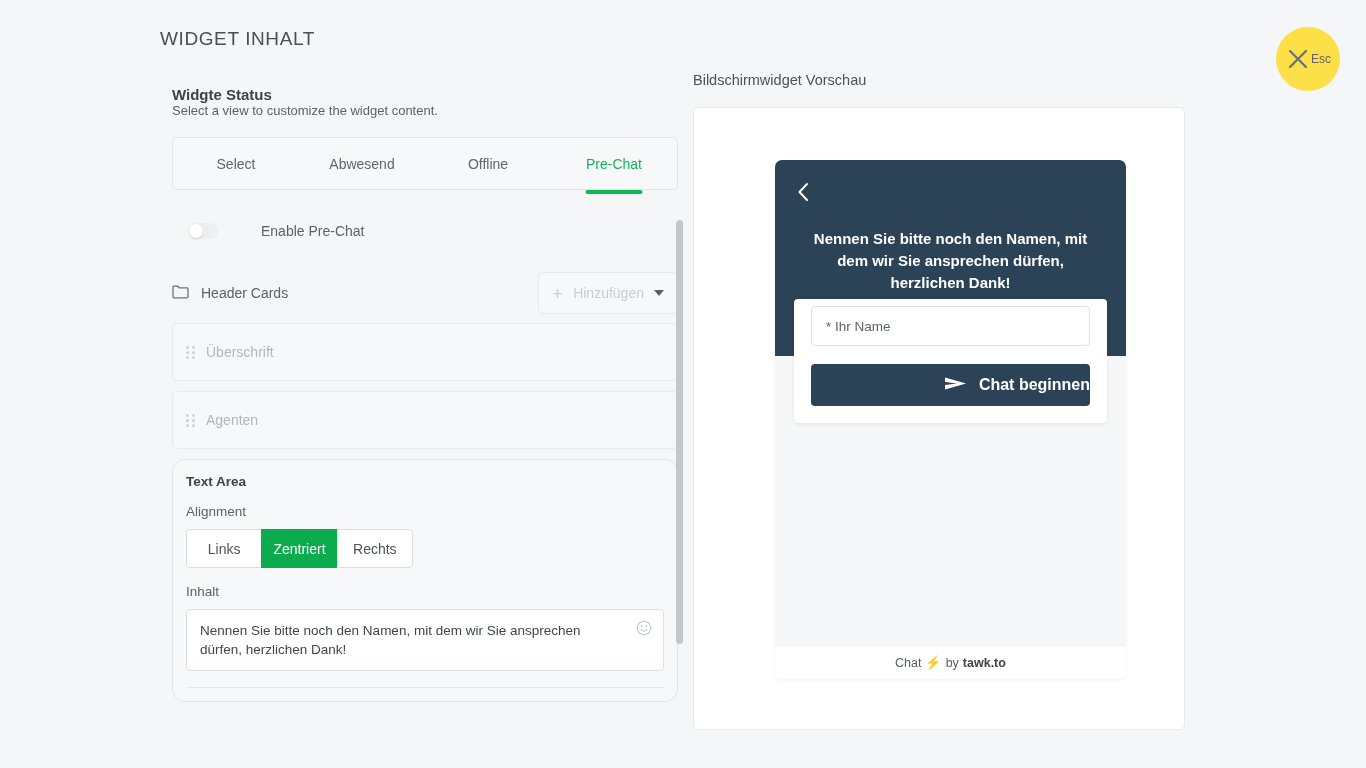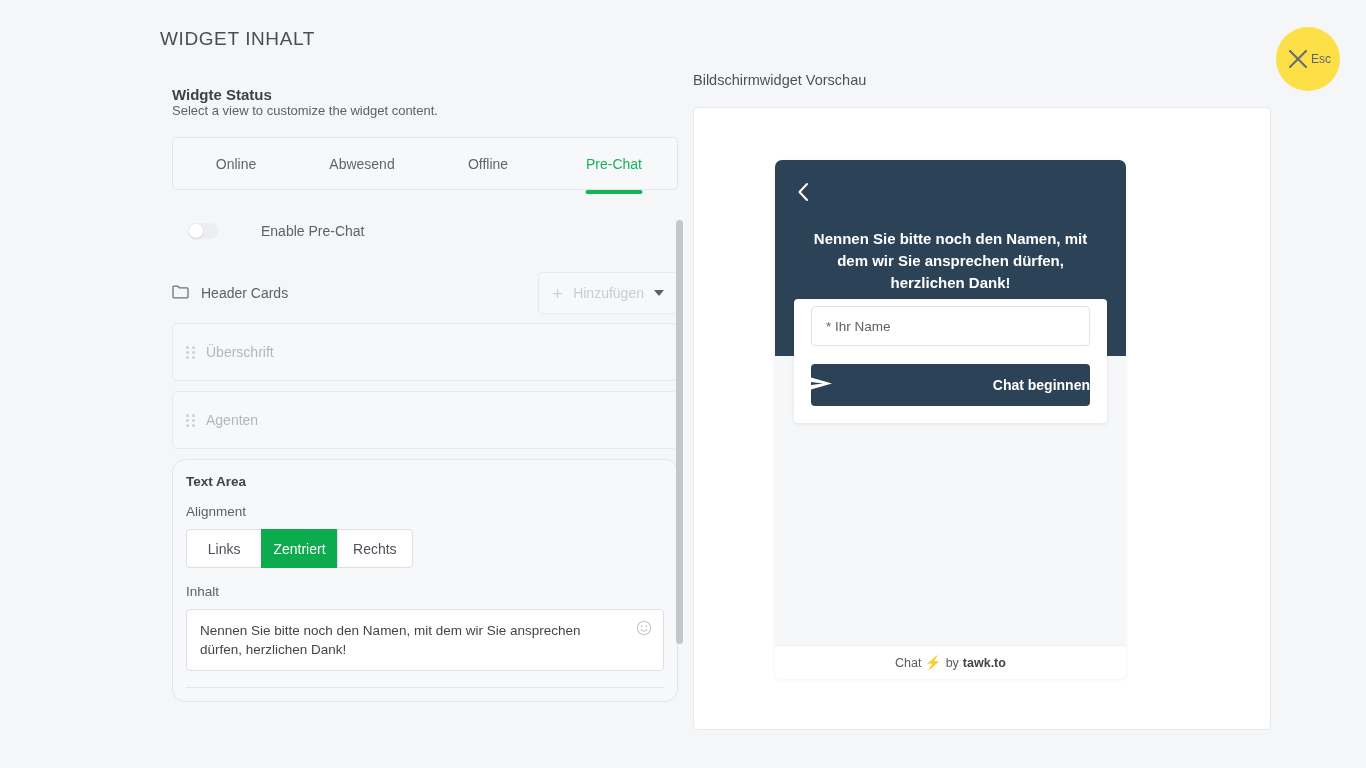--- a/index.html
+++ b/index.html
@@ -141,21 +141,21 @@
   
   .scroll-track {
     position: absolute; left: 676px; top: 212px; width: 8px; height: 456px;
   }
   .scroll-thumb {
     position: absolute; left: 0; top: 8px; width: 7px; height: 424px;
     background: #c3c6cb; border-radius: 4px; cursor: pointer;
   }
 
   
-  .right-col { position: absolute; left: 693px; top: 72px; width: 578px; }
+  .right-col { position: absolute; left: 693px; top: 72px; width: 492px; }
   .preview-title { font-size: 14.5px; color: #4d525a; }
   .preview-box {
     margin-top: 19px; height: 623px;
     background: #ffffff; border: 1px solid #e7e9ee; border-radius: 5px;
     position: relative; overflow: hidden;
   }
 
   .widget {
     position: absolute; left: 81px; top: 52px;
     width: 351px; height: 519px;
@@ -179,22 +179,22 @@
     padding: 7px 17px 17px 17px;
     box-shadow: 0 1px 4px rgba(0,0,0,.09);
   }
   .name-input {
     height: 40px; border: 1px solid #dfe2e7; border-radius: 4px;
     display: flex; align-items: center; padding-left: 14px;
     font-size: 13.5px; color: #5c6269; background: #ffffff; cursor: text;
   }
   .start-btn {
     margin-top: 18px; height: 42px; background: #2c4257; border-radius: 4px;
-    display: flex; align-items: center; justify-content: space-between; gap: 13px;
-    color: #ffffff; font-size: 14px; font-weight: 700; cursor: pointer;
+    display: flex; align-items: center; justify-content: flex-end; gap: 13px;
+    color: #ffffff; font-size: 16px; font-weight: 700; cursor: pointer;
   }
   .widget-body { flex: 1; background: #f6f7f9; }
   .widget-footer {
     height: 34px; background: #ffffff; border-top: 1px solid #eef0f3;
     display: flex; align-items: center; justify-content: center;
     font-size: 12.5px; color: #585d64; gap: 4px;
   }
   .widget-footer .brand { font-weight: 700; color: #41464b; }
   .bolt { color: #ffa41b; font-size: 13px; }
 </style>
@@ -212,21 +212,21 @@
   </span>
   <span class="esc-label">Esc</span>
 </button>
 
 <div class="left-col">
 
   <div class="section-title">Widgte Status</div>
   <div class="section-sub">Select a view to customize the widget content.</div>
 
   <div class="tabs">
-    <div class="tab">Online</div>
+    <div class="tab">Select</div>
     <div class="tab">Abwesend</div>
     <div class="tab">Offline</div>
     <div class="tab active">Pre-Chat</div>
   </div>
 
   <div class="toggle-row">
     <div class="toggle">
       <span class="knob"></span>
     </div>
     <div class="toggle-label">Enable Pre-Chat</div>

